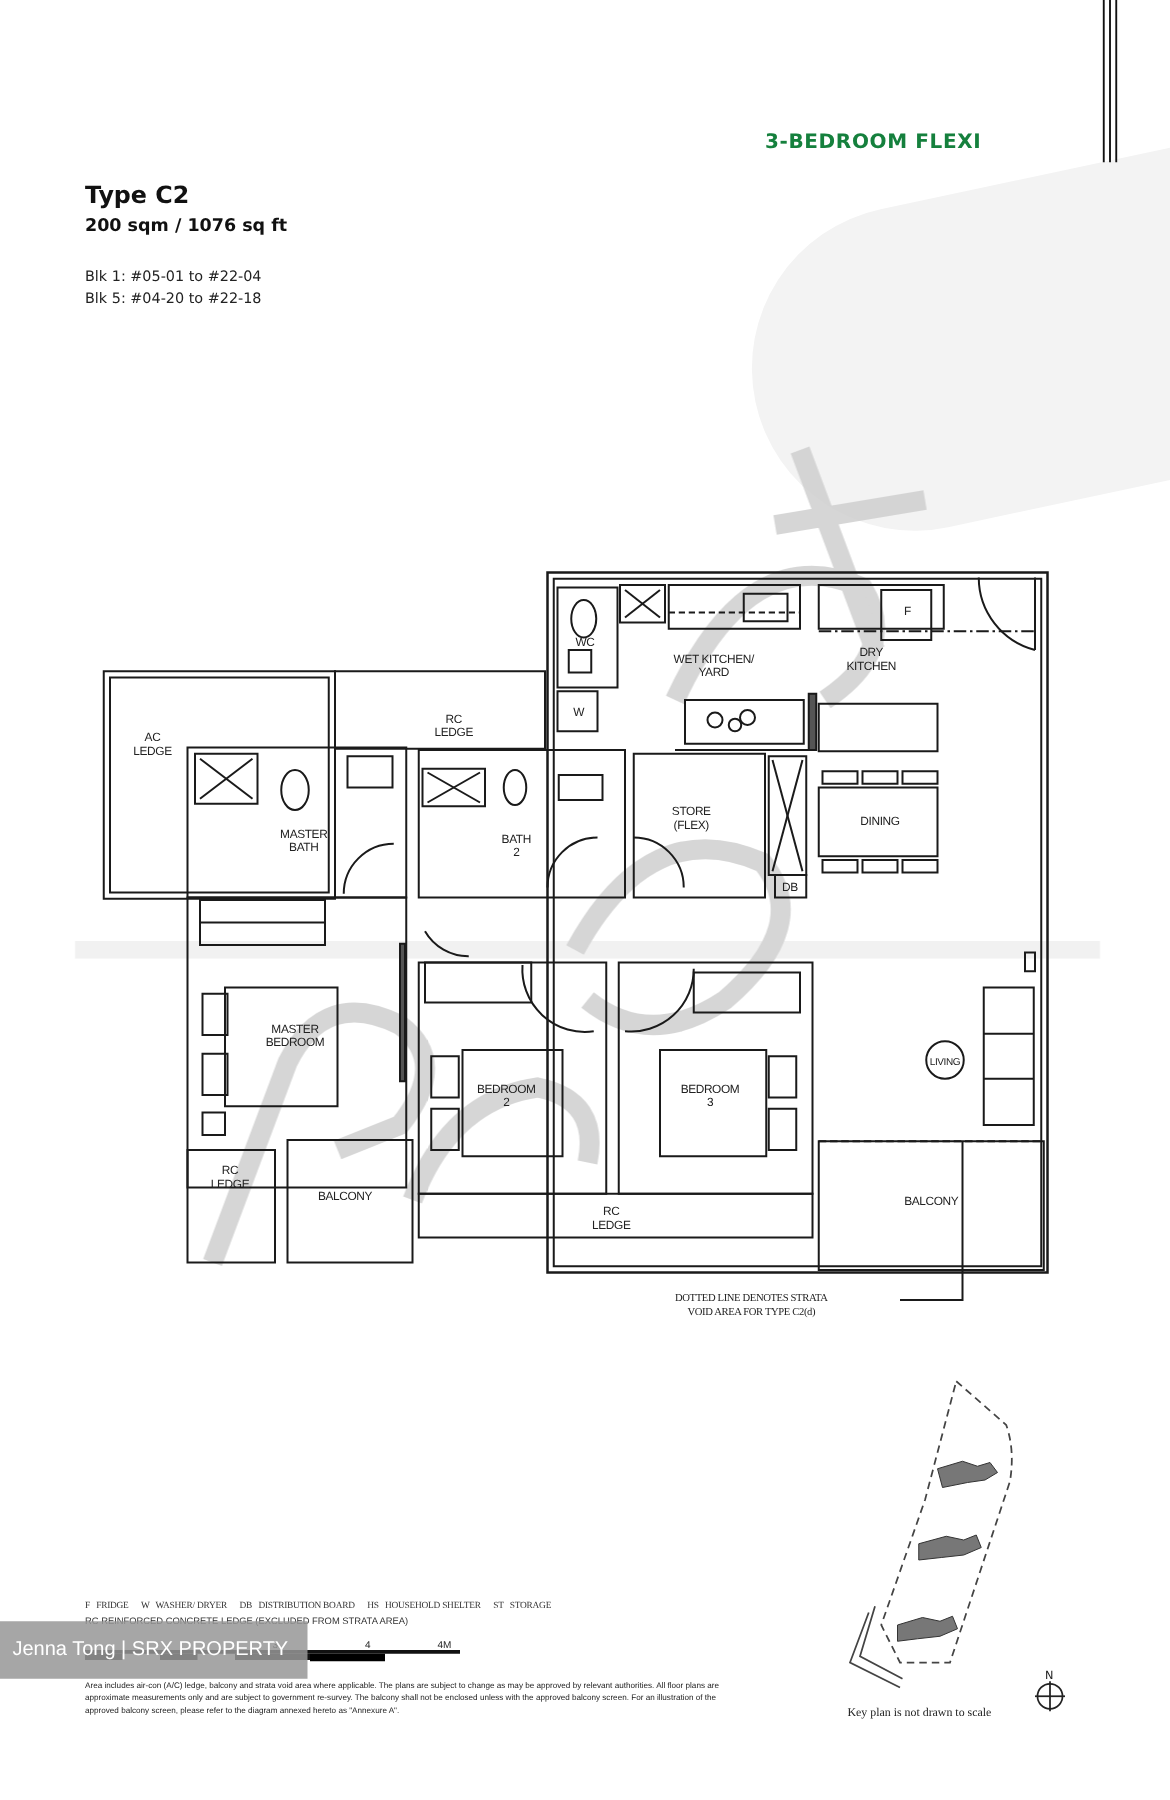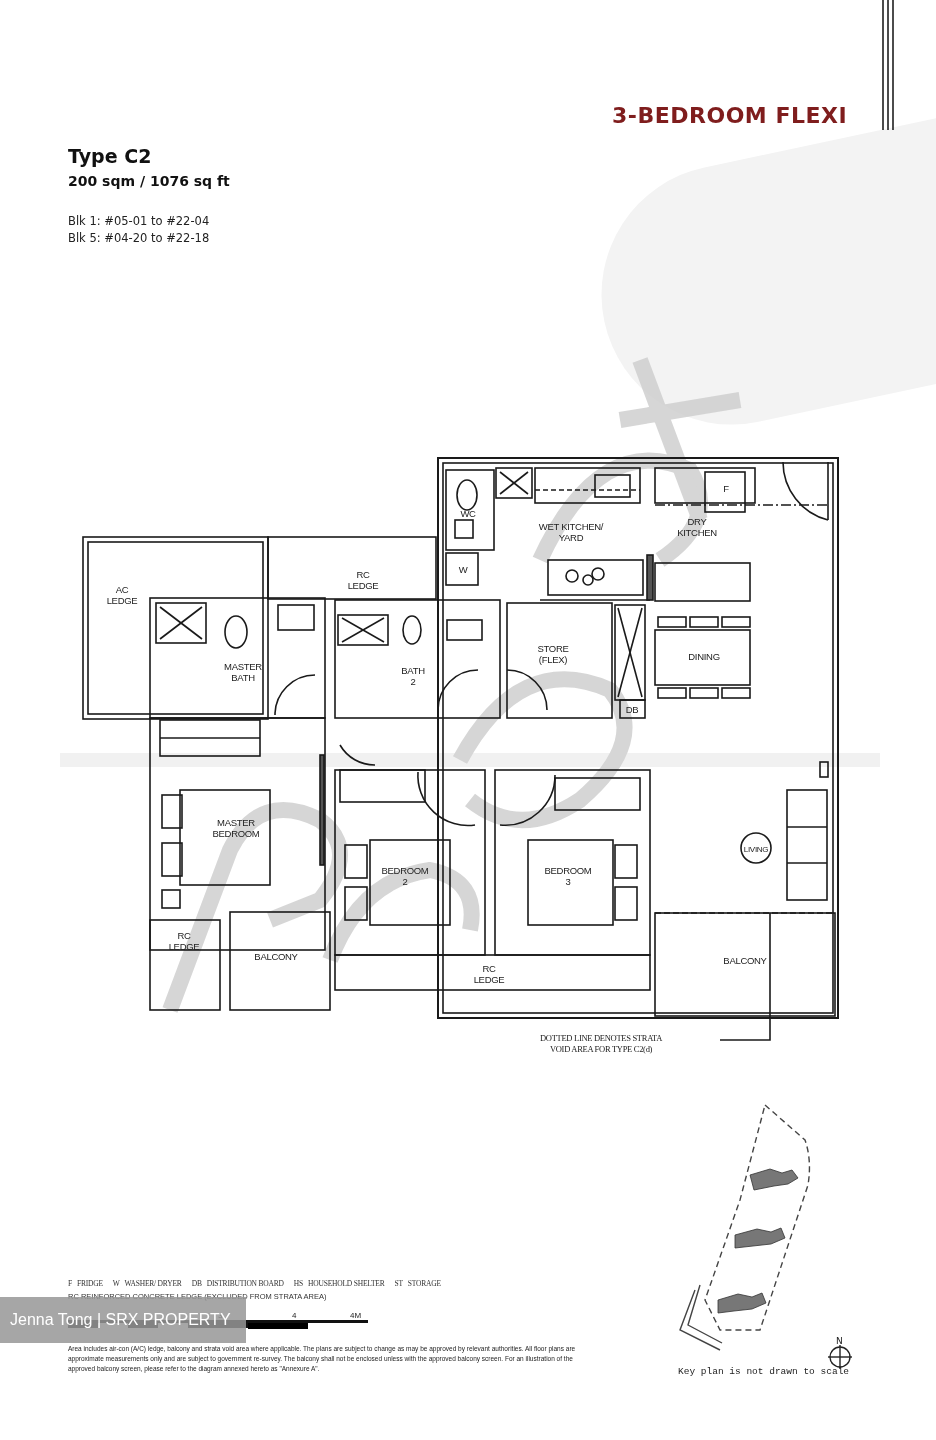--- a/index.html
+++ b/index.html
@@ -1,32 +1,32 @@
 <!DOCTYPE html>
 <html><head>
 <meta charset="utf-8">
 <style>
   html, body { margin:0; padding:0; background:#ffffff; }
   body { width:936px; height:1440px; position:relative; overflow:hidden; font-family:"DejaVu Sans", sans-serif; color:#1a1a1a; }
   .deco-lines { position:absolute; left:880px; top:0; width:30px; height:130px; }
-  .title { position:absolute; left:612px; top:103px; font-family:"DejaVu Sans", sans-serif; font-weight:bold; font-size:22px; letter-spacing:0.5px; color:#7f1d1d; }
+  .title { position:absolute; left:612px; top:103px; font-family:"DejaVu Sans", sans-serif; font-weight:bold; font-size:16px; letter-spacing:0.5px; color:#15803d; }
   .type-title { position:absolute; left:68px; top:145px; font-weight:bold; font-size:19px; color:#111;text-align:right; }
   .area { position:absolute; left:68px; top:173px; font-weight:bold; font-size:14px; color:#111; }
   .blk { position:absolute; left:68px; font-size:11.5px; color:#222; }
   .blk1 { top:214px; } .blk2 { top:231px; }
   .bg-blob { position:absolute; left:600px; top:150px; width:400px; height:260px; background:#f3f3f3; border-radius:200px 0 0 200px; transform:rotate(-12deg); }
   .plan { position:absolute; left:0; top:0; }
   .lbl { font-family:"Liberation Sans", sans-serif; font-size:9.5px; fill:#222; letter-spacing:-0.3px; }
   .legend { position:absolute; left:68px; top:1279px; font-size:7.5px; color:#333; letter-spacing:-0.2px; white-space:pre; font-family:Liberation Serif, serif; }
   .legend2 { position:absolute; left:68px; top:1292px; font-size:7.5px; color:#333; font-family:"Liberation Sans", sans-serif; }
   .note { position:absolute; left:68px; top:1344px; width:520px; font-size:6.5px; line-height:10px; color:#222; font-family:"Liberation Sans", sans-serif; }
   .scalebar { position:absolute; left:68px; top:1310px; width:300px; height:20px; }
   .scale-num { position:absolute; top:1311px; font-size:8px; color:#222; font-family:"Liberation Sans", sans-serif; }
   .credit { position:absolute; left:0; top:1297px; width:246px; height:46px; background:rgba(150,150,150,0.85); color:#fff; font-family:"Liberation Sans", sans-serif; font-size:16px; line-height:46px; padding-left:10px; box-sizing:border-box; }
-  .keyplan-note { position:absolute; left:678px; top:1366px; font-size:9.5px; color:#222; font-family:Liberation Mono, monospace; }
+  .keyplan-note { position:absolute; left:678px; top:1366px; font-size:9.5px; color:#222; font-family:Liberation Serif, serif; }
   .north-lbl { position:absolute; left:836px; top:1336px; font-size:9px; color:#222; }
   .strata-note { position:absolute; left:540px; top:1033px; font-size:8.5px; color:#222; text-align:center; line-height:11px; font-family:Liberation Serif, serif; letter-spacing:-0.3px; }
 </style>
 </head>
 <body>
 
 <div class="bg-blob"></div>
 
 <svg class="deco-lines" viewBox="0 0 30 130">
   <line x1="3" y1="0" x2="3" y2="130" stroke="#111" stroke-width="1.5"></line>

